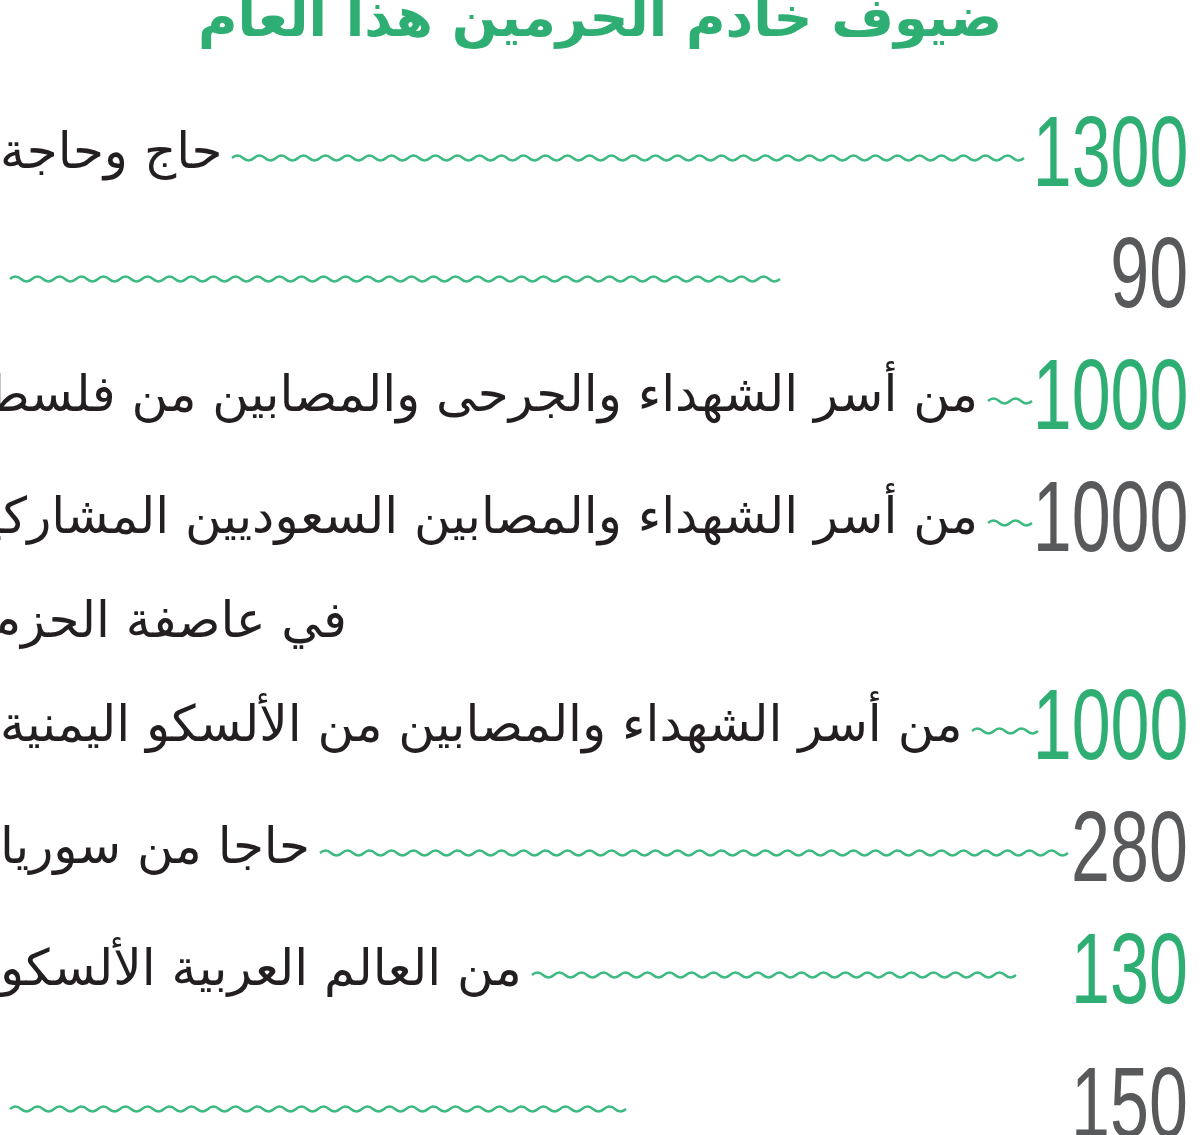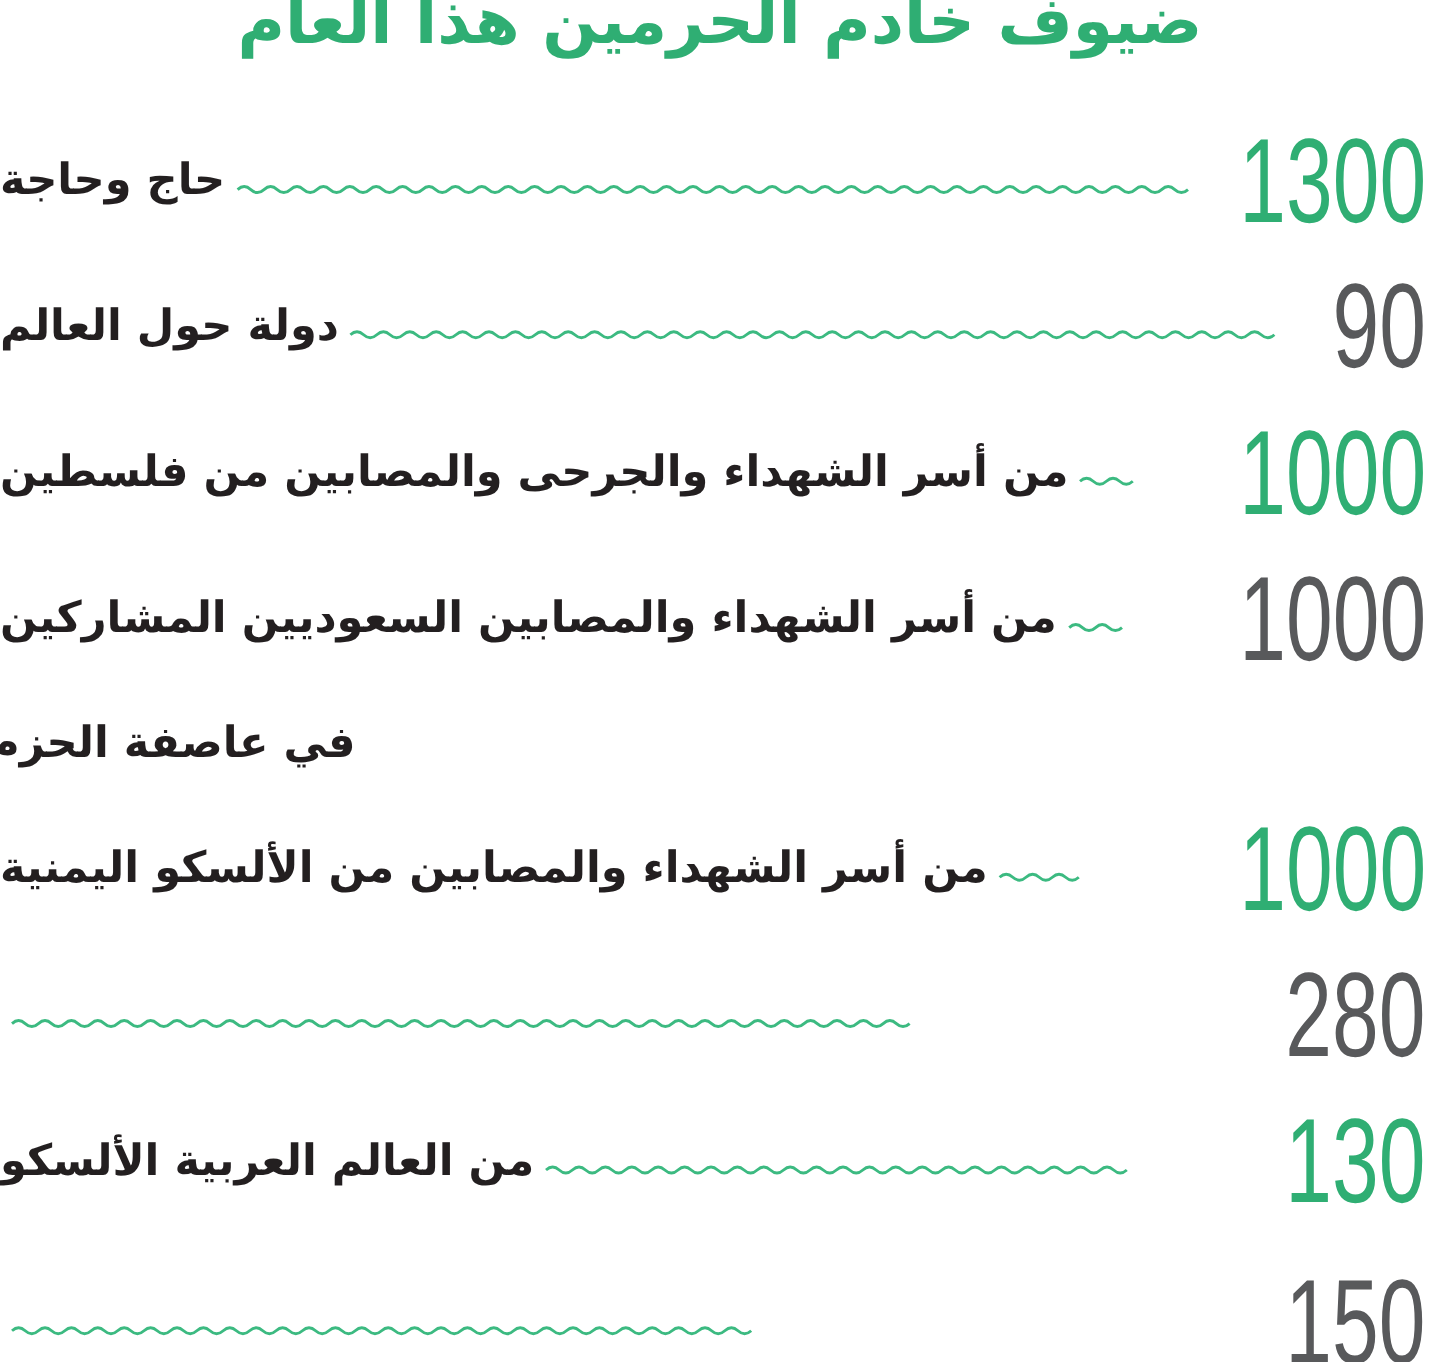--- a/index.html
+++ b/index.html
@@ -44,25 +44,24 @@
     flex: 1 1 40px;
     min-width: 34px;
     height: 14px;
     margin: 0 10px;
     position: relative;
     top: 7px;
     overflow: visible;
   }
   .label {
     flex: 0 0 auto;
-    font-size: 36px;
+    font-size: 50px;
     line-height: 1.25;
     white-space: nowrap;
     color: var(--text, #231f20);
-    font-weight: bold;
   }
   .cont-line {
     height: 86px;
     display: flex;
     align-items: center;
     direction: ltr;
     margin-left: -10px;
   }
   .cont-line .label { flex: none; }
 </style>
@@ -80,21 +79,20 @@
           <path fill="none" stroke-width="2.4" d="M0 7 Q5.5 2 11 7 Q16.5 12 22 7 Q27.5 2 33 7 Q38.5 12 44 7 Q49.5 2 55 7 Q60.5 12 66 7 Q71.5 2 77 7 Q82.5 12 88 7 Q93.5 2 99 7 Q104.5 12 110 7 Q115.5 2 121 7 Q126.5 12 132 7 Q137.5 2 143 7 Q148.5 12 154 7 Q159.5 2 165 7 Q170.5 12 176 7 Q181.5 2 187 7 Q192.5 12 198 7 Q203.5 2 209 7 Q214.5 12 220 7 Q225.5 2 231 7 Q236.5 12 242 7 Q247.5 2 253 7 Q258.5 12 264 7 Q269.5 2 275 7 Q280.5 12 286 7 Q291.5 2 297 7 Q302.5 12 308 7 Q313.5 2 319 7 Q324.5 12 330 7 Q335.5 2 341 7 Q346.5 12 352 7 Q357.5 2 363 7 Q368.5 12 374 7 Q379.5 2 385 7 Q390.5 12 396 7 Q401.5 2 407 7 Q412.5 12 418 7 Q423.5 2 429 7 Q434.5 12 440 7 Q445.5 2 451 7 Q456.5 12 462 7 Q467.5 2 473 7 Q478.5 12 484 7 Q489.5 2 495 7 Q500.5 12 506 7 Q511.5 2 517 7 Q522.5 12 528 7 Q533.5 2 539 7 Q544.5 12 550 7 Q555.5 2 561 7 Q566.5 12 572 7 Q577.5 2 583 7 Q588.5 12 594 7 Q599.5 2 605 7 Q610.5 12 616 7 Q621.5 2 627 7 Q632.5 12 638 7 Q643.5 2 649 7 Q654.5 12 660 7 Q665.5 2 671 7 Q676.5 12 682 7 Q687.5 2 693 7 Q698.5 12 704 7 Q709.5 2 715 7 Q720.5 12 726 7 Q731.5 2 737 7 Q742.5 12 748 7 Q753.5 2 759 7 Q764.5 12 770 7 Q775.5 2 781 7 Q786.5 12 792 7" stroke="#3cba81"></path>
         </svg>
       <div class="label">حاج وحاجة</div>
     </div>
 
     <div class="row">
       <div class="num" data-color="gray" style="margin-left: -33.3px;">90</div>
       <svg class="wave">
           <path fill="none" stroke-width="2.4" d="M0 7 Q5.5 2 11 7 Q16.5 12 22 7 Q27.5 2 33 7 Q38.5 12 44 7 Q49.5 2 55 7 Q60.5 12 66 7 Q71.5 2 77 7 Q82.5 12 88 7 Q93.5 2 99 7 Q104.5 12 110 7 Q115.5 2 121 7 Q126.5 12 132 7 Q137.5 2 143 7 Q148.5 12 154 7 Q159.5 2 165 7 Q170.5 12 176 7 Q181.5 2 187 7 Q192.5 12 198 7 Q203.5 2 209 7 Q214.5 12 220 7 Q225.5 2 231 7 Q236.5 12 242 7 Q247.5 2 253 7 Q258.5 12 264 7 Q269.5 2 275 7 Q280.5 12 286 7 Q291.5 2 297 7 Q302.5 12 308 7 Q313.5 2 319 7 Q324.5 12 330 7 Q335.5 2 341 7 Q346.5 12 352 7 Q357.5 2 363 7 Q368.5 12 374 7 Q379.5 2 385 7 Q390.5 12 396 7 Q401.5 2 407 7 Q412.5 12 418 7 Q423.5 2 429 7 Q434.5 12 440 7 Q445.5 2 451 7 Q456.5 12 462 7 Q467.5 2 473 7 Q478.5 12 484 7 Q489.5 2 495 7 Q500.5 12 506 7 Q511.5 2 517 7 Q522.5 12 528 7 Q533.5 2 539 7 Q544.5 12 550 7 Q555.5 2 561 7 Q566.5 12 572 7 Q577.5 2 583 7 Q588.5 12 594 7 Q599.5 2 605 7 Q610.5 12 616 7 Q621.5 2 627 7 Q632.5 12 638 7 Q643.5 2 649 7 Q654.5 12 660 7 Q665.5 2 671 7 Q676.5 12 682 7 Q687.5 2 693 7 Q698.5 12 704 7 Q709.5 2 715 7 Q720.5 12 726 7 Q731.5 2 737 7 Q742.5 12 748 7 Q753.5 2 759 7 Q764.5 12 770 7" stroke="#3cba81"></path>
         </svg>
-      <div class="label">دولة حول العالم</div>
     </div>
 
     <div class="row">
       <div class="num" data-color="green" style="margin-left: -66.6px;">1000</div>
       <svg class="wave">
           <path fill="none" stroke-width="2.4" d="M0 7 Q5.5 2 11 7 Q16.5 12 22 7 Q27.5 2 33 7 Q38.5 12 44 7" stroke="#3cba81"></path>
         </svg>
       <div class="label">من أسر الشهداء والجرحى والمصابين من فلسطين</div>
     </div>
 
@@ -115,20 +113,21 @@
           <path fill="none" stroke-width="2.4" d="M0 7 Q5.5 2 11 7 Q16.5 12 22 7 Q27.5 2 33 7 Q38.5 12 44 7 Q49.5 2 55 7 Q60.5 12 66 7" stroke="#3cba81"></path>
         </svg>
       <div class="label">من أسر الشهداء والمصابين من الألسكو اليمنية</div>
     </div>
 
     <div class="row">
       <div class="num" data-color="gray" style="margin-left: -50.1px;">280</div>
       <svg class="wave">
           <path fill="none" stroke-width="2.4" d="M0 7 Q5.5 2 11 7 Q16.5 12 22 7 Q27.5 2 33 7 Q38.5 12 44 7 Q49.5 2 55 7 Q60.5 12 66 7 Q71.5 2 77 7 Q82.5 12 88 7 Q93.5 2 99 7 Q104.5 12 110 7 Q115.5 2 121 7 Q126.5 12 132 7 Q137.5 2 143 7 Q148.5 12 154 7 Q159.5 2 165 7 Q170.5 12 176 7 Q181.5 2 187 7 Q192.5 12 198 7 Q203.5 2 209 7 Q214.5 12 220 7 Q225.5 2 231 7 Q236.5 12 242 7 Q247.5 2 253 7 Q258.5 12 264 7 Q269.5 2 275 7 Q280.5 12 286 7 Q291.5 2 297 7 Q302.5 12 308 7 Q313.5 2 319 7 Q324.5 12 330 7 Q335.5 2 341 7 Q346.5 12 352 7 Q357.5 2 363 7 Q368.5 12 374 7 Q379.5 2 385 7 Q390.5 12 396 7 Q401.5 2 407 7 Q412.5 12 418 7 Q423.5 2 429 7 Q434.5 12 440 7 Q445.5 2 451 7 Q456.5 12 462 7 Q467.5 2 473 7 Q478.5 12 484 7 Q489.5 2 495 7 Q500.5 12 506 7 Q511.5 2 517 7 Q522.5 12 528 7 Q533.5 2 539 7 Q544.5 12 550 7 Q555.5 2 561 7 Q566.5 12 572 7 Q577.5 2 583 7 Q588.5 12 594 7 Q599.5 2 605 7 Q610.5 12 616 7 Q621.5 2 627 7 Q632.5 12 638 7 Q643.5 2 649 7 Q654.5 12 660 7 Q665.5 2 671 7 Q676.5 12 682 7 Q687.5 2 693 7 Q698.5 12 704 7 Q709.5 2 715 7 Q720.5 12 726 7 Q731.5 2 737 7 Q742.5 12 748 7" stroke="#3cba81"></path>
         </svg>
+      <div class="label">حاجا من سوريا</div>
     </div>
 
     <div class="row">
       <div class="num" data-color="green" style="margin-left: -50.1px;">130</div>
       <svg class="wave">
           <path fill="none" stroke-width="2.4" d="M0 7 Q5.5 2 11 7 Q16.5 12 22 7 Q27.5 2 33 7 Q38.5 12 44 7 Q49.5 2 55 7 Q60.5 12 66 7 Q71.5 2 77 7 Q82.5 12 88 7 Q93.5 2 99 7 Q104.5 12 110 7 Q115.5 2 121 7 Q126.5 12 132 7 Q137.5 2 143 7 Q148.5 12 154 7 Q159.5 2 165 7 Q170.5 12 176 7 Q181.5 2 187 7 Q192.5 12 198 7 Q203.5 2 209 7 Q214.5 12 220 7 Q225.5 2 231 7 Q236.5 12 242 7 Q247.5 2 253 7 Q258.5 12 264 7 Q269.5 2 275 7 Q280.5 12 286 7 Q291.5 2 297 7 Q302.5 12 308 7 Q313.5 2 319 7 Q324.5 12 330 7 Q335.5 2 341 7 Q346.5 12 352 7 Q357.5 2 363 7 Q368.5 12 374 7 Q379.5 2 385 7 Q390.5 12 396 7 Q401.5 2 407 7 Q412.5 12 418 7 Q423.5 2 429 7 Q434.5 12 440 7 Q445.5 2 451 7 Q456.5 12 462 7 Q467.5 2 473 7 Q478.5 12 484 7" stroke="#3cba81"></path>
         </svg>
       <div class="label">من العالم العربية الألسكو</div>
     </div>
 

